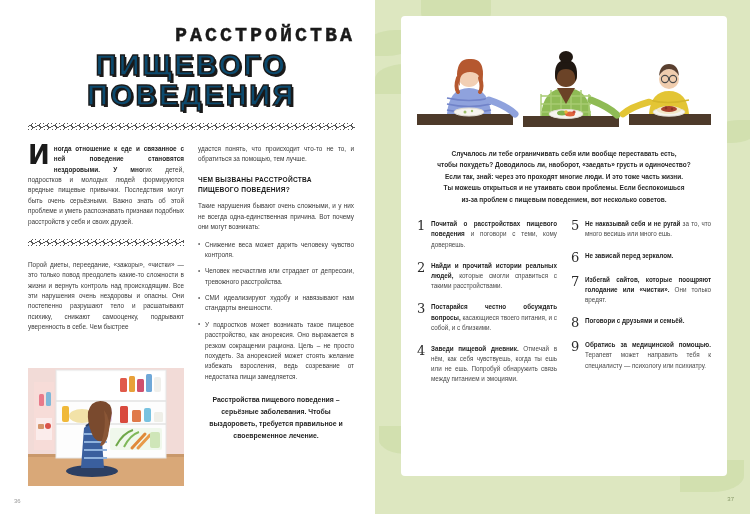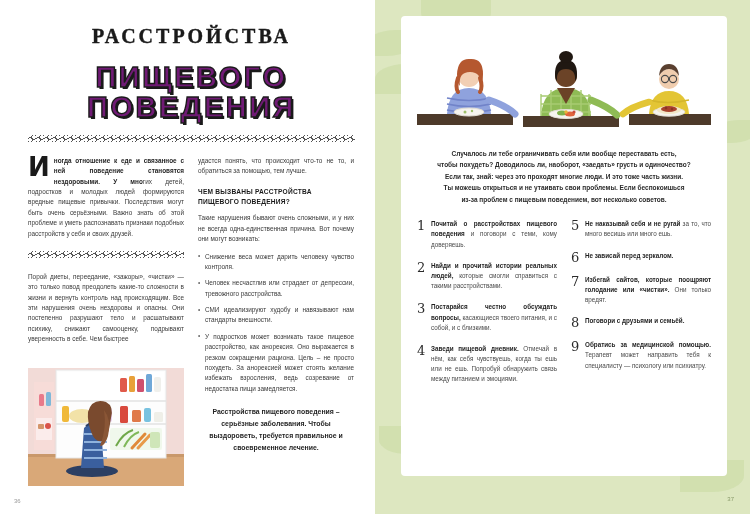--- a/index.html
+++ b/index.html
@@ -13,28 +13,28 @@
 
   
   .page-left {
     position: relative;
     width: 375px; height: 514px;
     background: #ffffff;
     padding: 18px 20px 0 28px;
   }
   .title-block { text-align: center; margin-top: 8px; }
   .title-line1 {
-    font-family: Liberation Serif, serif;
+    font-family: Liberation Mono, monospace;
     font-size: 20px; letter-spacing: 3px; font-weight: 700;
-    color: #1a1a1a; line-height: 1;
+    color: #1a1a1a; line-height: 1; text-align: right;
     -webkit-text-stroke: 0.4px #1a1a1a;
   }
   .title-line2 {
     font-size: 29px; letter-spacing: 2.5px; font-weight: 700;
-    color: #701a75; line-height: 1.05; margin-top: 16px;
+    color: #0c4a6e; line-height: 1.05; margin-top: 4px;
     -webkit-text-stroke: 1.4px #1a1a1a;
     text-shadow: 2px 2px 0 #1a1a1a;
   }
   .wavy-divider {
     margin: 12px 0 14px 0; height: 7px; width: 100%;
     background-repeat: repeat-x;
     background-size: 8px 7px;
     background-image:
       radial-gradient(circle at 2px 5px, transparent 2px, #555 2px, #555 2.6px, transparent 2.7px),
       radial-gradient(circle at 6px 2px, transparent 2px, #555 2px, #555 2.6px, transparent 2.7px);

